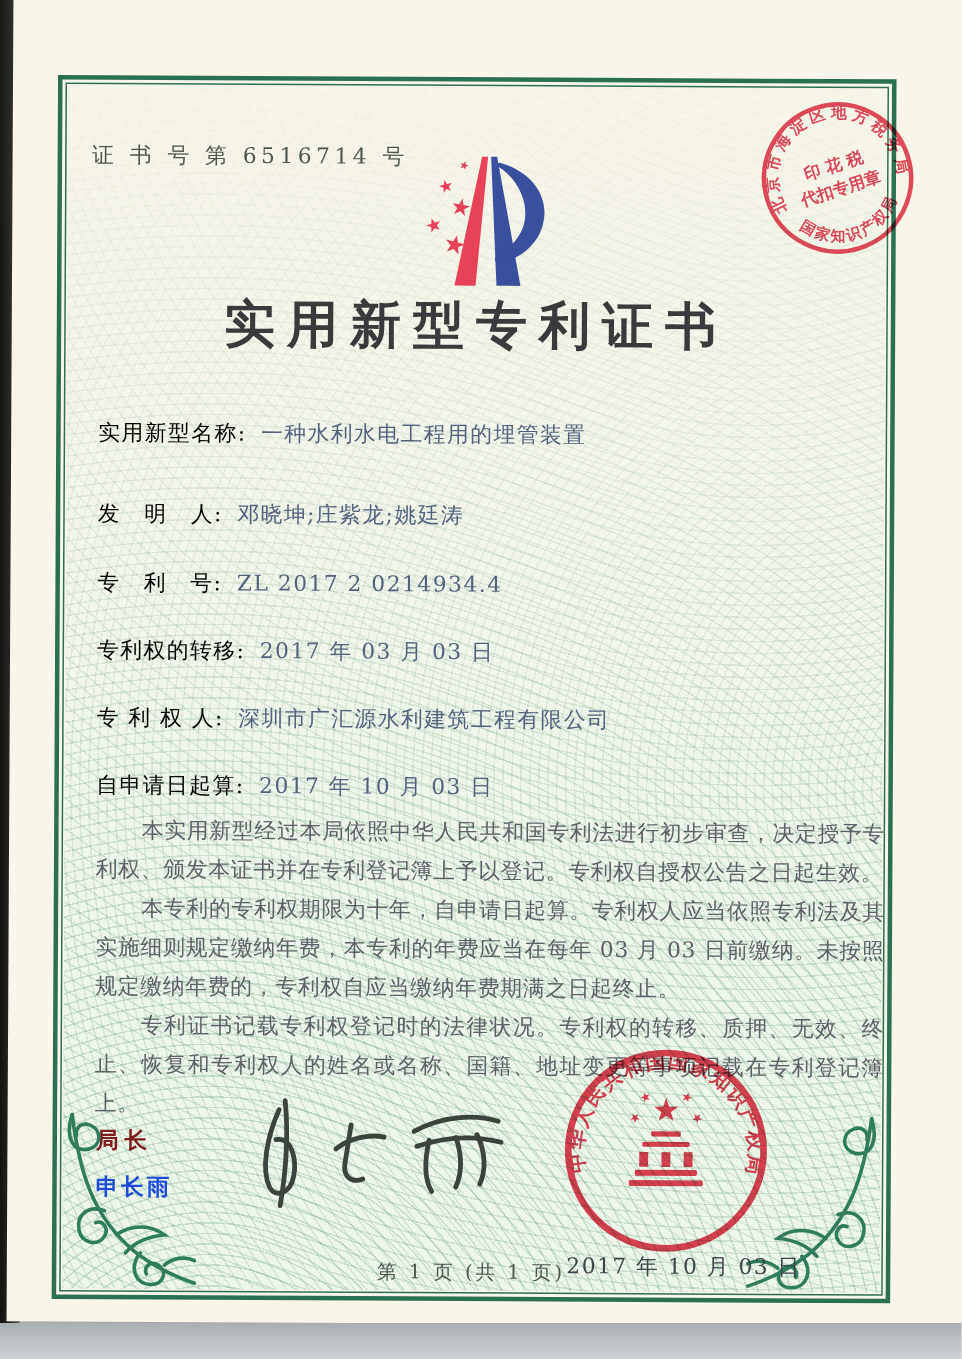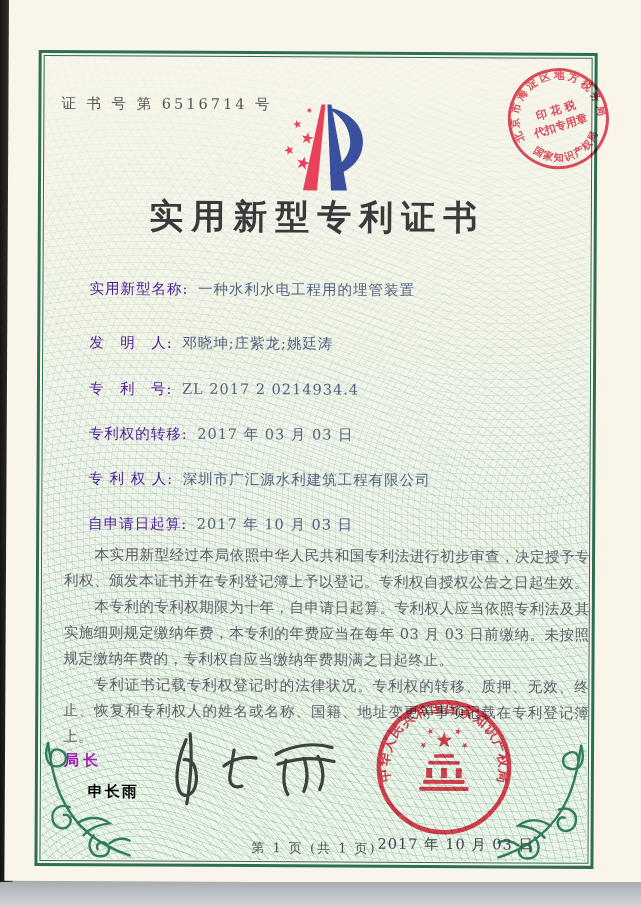--- a/index.html
+++ b/index.html
@@ -29,32 +29,32 @@
       rgba(249,245,234,.22) 52%, rgba(249,245,234,0) 72%);}
   .content{position:absolute;inset:0;}
 
   .cert-number{position:absolute;left:20px;top:41px;font-size:14.5px;
     color:#4d5751;letter-spacing:3px;}
   .logo{position:absolute;left:220px;top:46px;width:108px;height:94px;}
   .title{position:absolute;top:140px;left:0;width:100%;text-align:center;
     font-size:34px;font-weight:700;letter-spacing:8px;color:#3a393b;}
 
   .row{position:absolute;left:25px;font-size:14.5px;white-space:nowrap;}
-  .row .lbl{color:#4c1d95;letter-spacing:1px;margin-left:24px;}
+  .row .lbl{color:#000000;letter-spacing:1px;}
   .row .val{color:#53627f;padding-left:5px;letter-spacing:1px;}
   .r1{top:226px}.r2{top:280px}.r3{top:326px}.r4{top:371px}.r5{top:416px}.r6{top:461px}
 
   .body-text{position:absolute;left:25px;width:526px;top:488px;
     font-size:14.5px;line-height:26px;color:#5e6069;text-align:justify;}
   .body-text p{margin:0;text-indent:2.1em;letter-spacing:.5px;}
 
   .chief-title{position:absolute;left:26px;top:698px;font-size:15px;font-weight:600;
-    letter-spacing:4px;color:#a21caf;font-family:"DejaVu Sans",sans-serif;}
+    letter-spacing:4px;color:#7f1d1d;font-family:"DejaVu Sans",sans-serif;}
   .chief-name{position:absolute;left:26px;top:729px;font-size:15px;font-weight:600;
-    letter-spacing:2px;color:#000000;font-family:"DejaVu Sans",sans-serif;margin-left:24px;}
+    letter-spacing:2px;color:#1d4ed8;font-family:"DejaVu Sans",sans-serif;}
   .signature{position:absolute;left:118px;top:674px;width:205px;height:90px;}
 
   .issue-date{position:absolute;left:340px;top:780px;font-size:14.5px;
     color:#3f444c;letter-spacing:1px;z-index:2;}
   .main-seal{position:absolute;left:332px;top:638px;width:148px;height:148px;
     opacity:.92;mix-blend-mode:multiply;z-index:3;}
   .tax-seal{position:absolute;left:462px;top:8px;width:110px;height:110px;
     transform:rotate(-18deg);opacity:.9;mix-blend-mode:multiply;z-index:3;}
 
   .page-footer{position:absolute;bottom:7px;left:0;width:100%;text-align:center;

